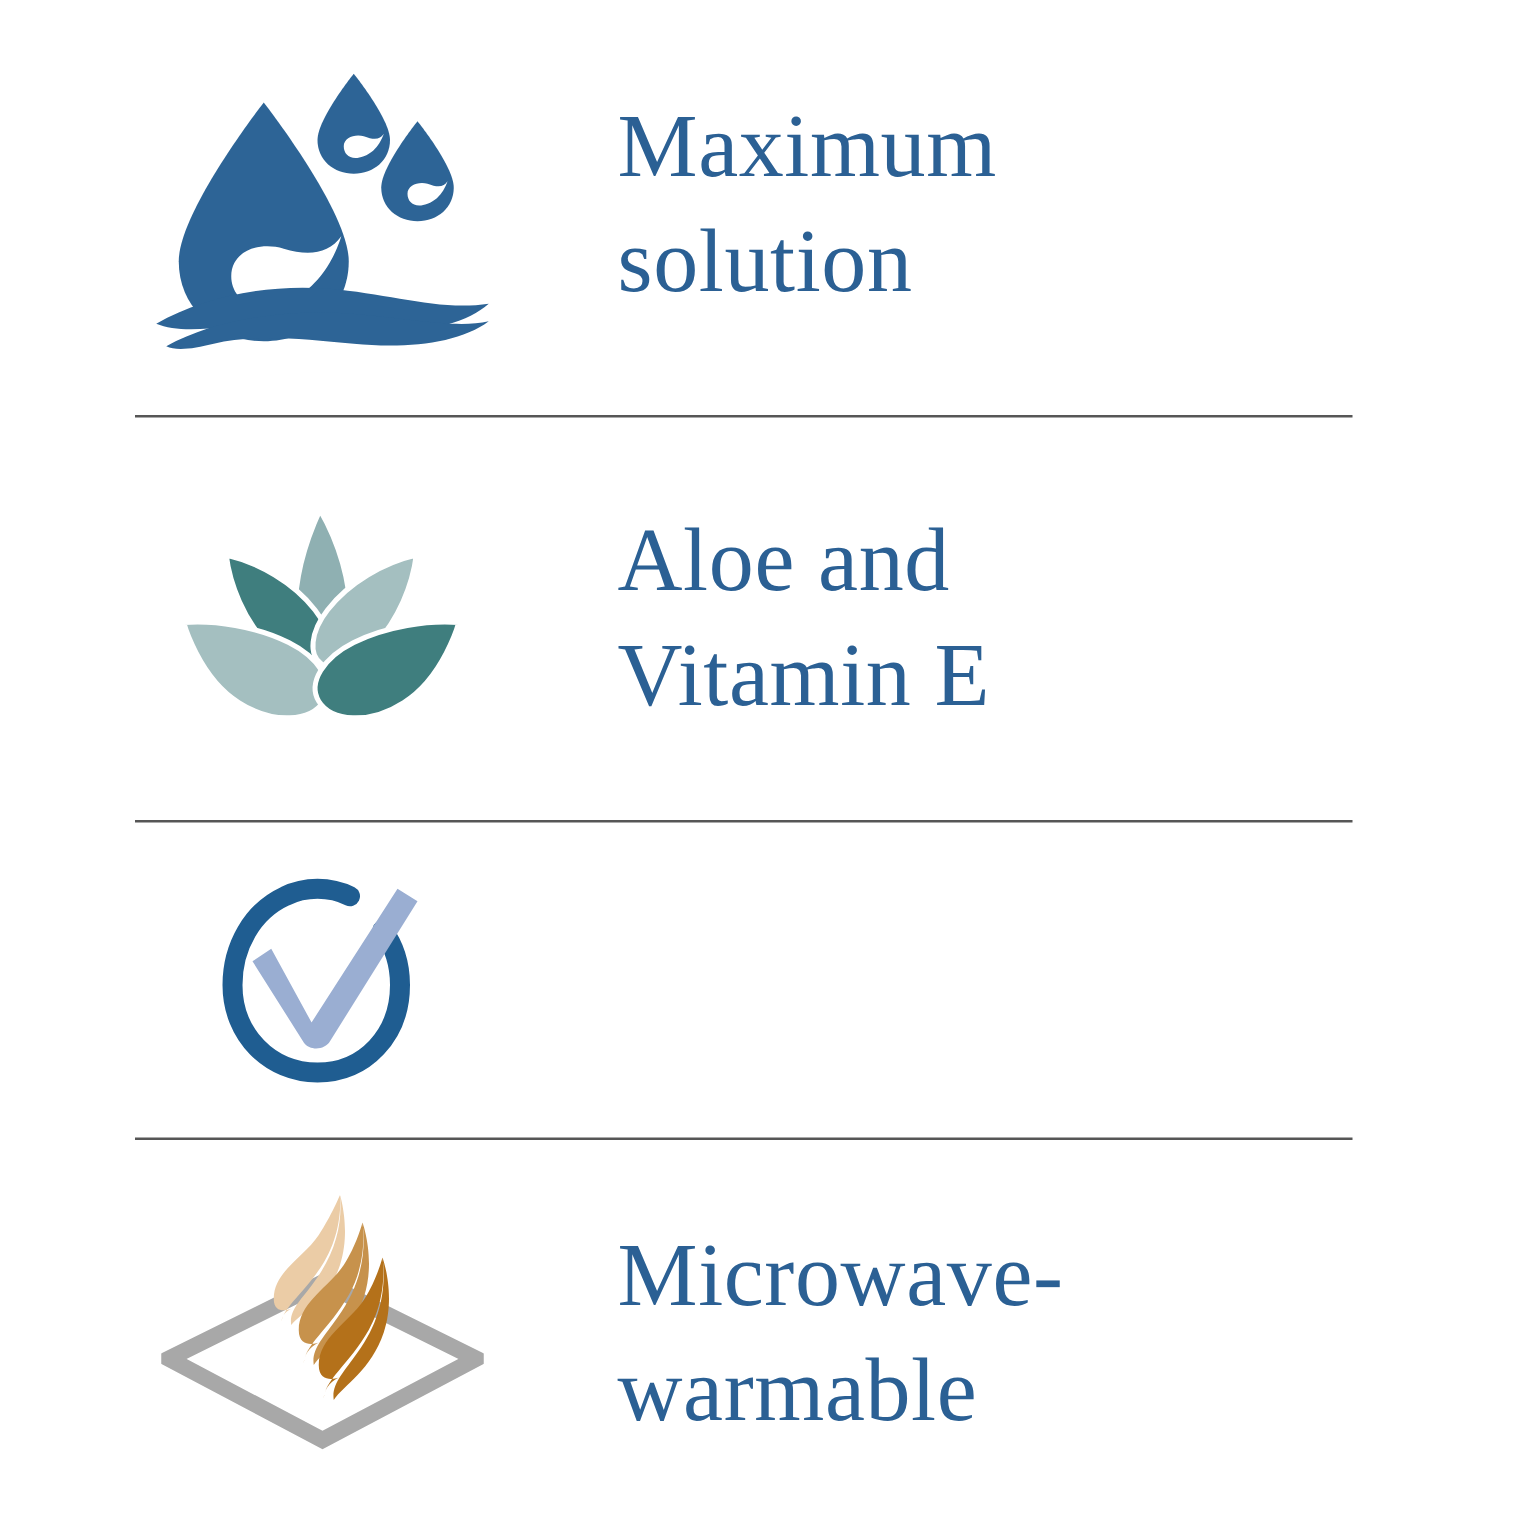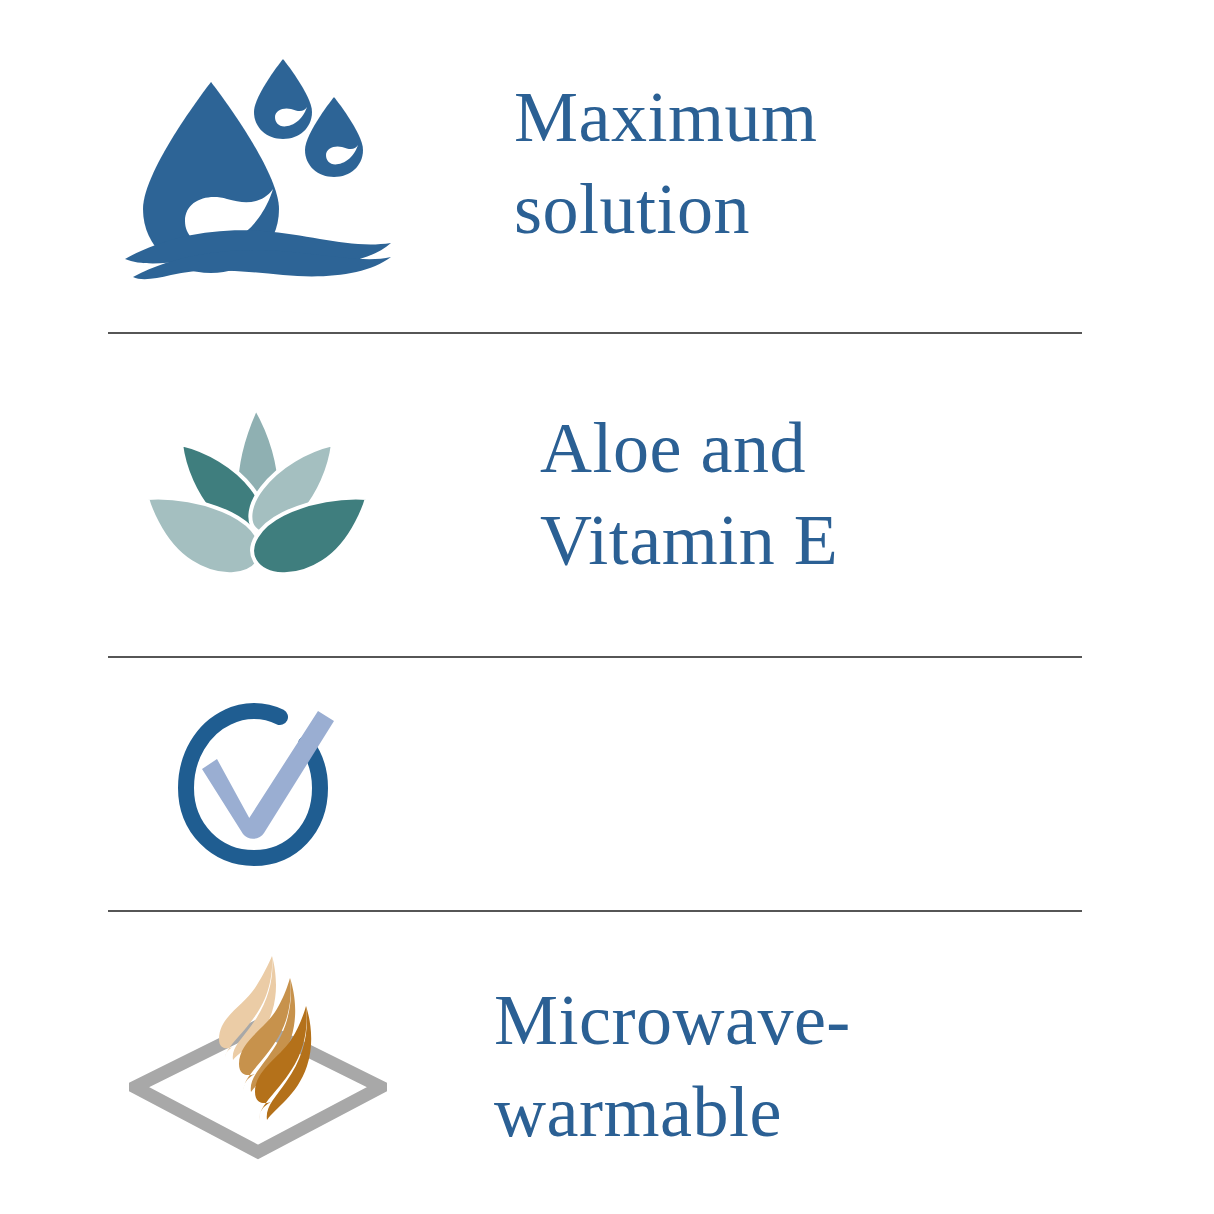--- a/index.html
+++ b/index.html
@@ -63,22 +63,22 @@
     font-size: 72px;
     line-height: 1.28;
     letter-spacing: 0.5px;
     font-weight: 400;
     padding-left: 86px;
     font-family: "Liberation Serif", "DejaVu Serif", serif;
     white-space: pre-line;
   }
 
   
-  .row-1 { height: 353px; gap: 20px; }
-  .row-2 { height: 345px; gap: 46px; }
+  .row-1 { height: 353px; }
+  .row-2 { height: 345px; }
   .row-3 { height: 270px; }
   .row-4 { height: 324px; }
 
   .row-1 .benefit-label { margin-top: -6px; }
   .row-4 .benefit-label { margin-top: 8px; font-family: Liberation Serif, serif; }
 </style>
 </head>
 <body>
 
 <div class="benefits-panel">

